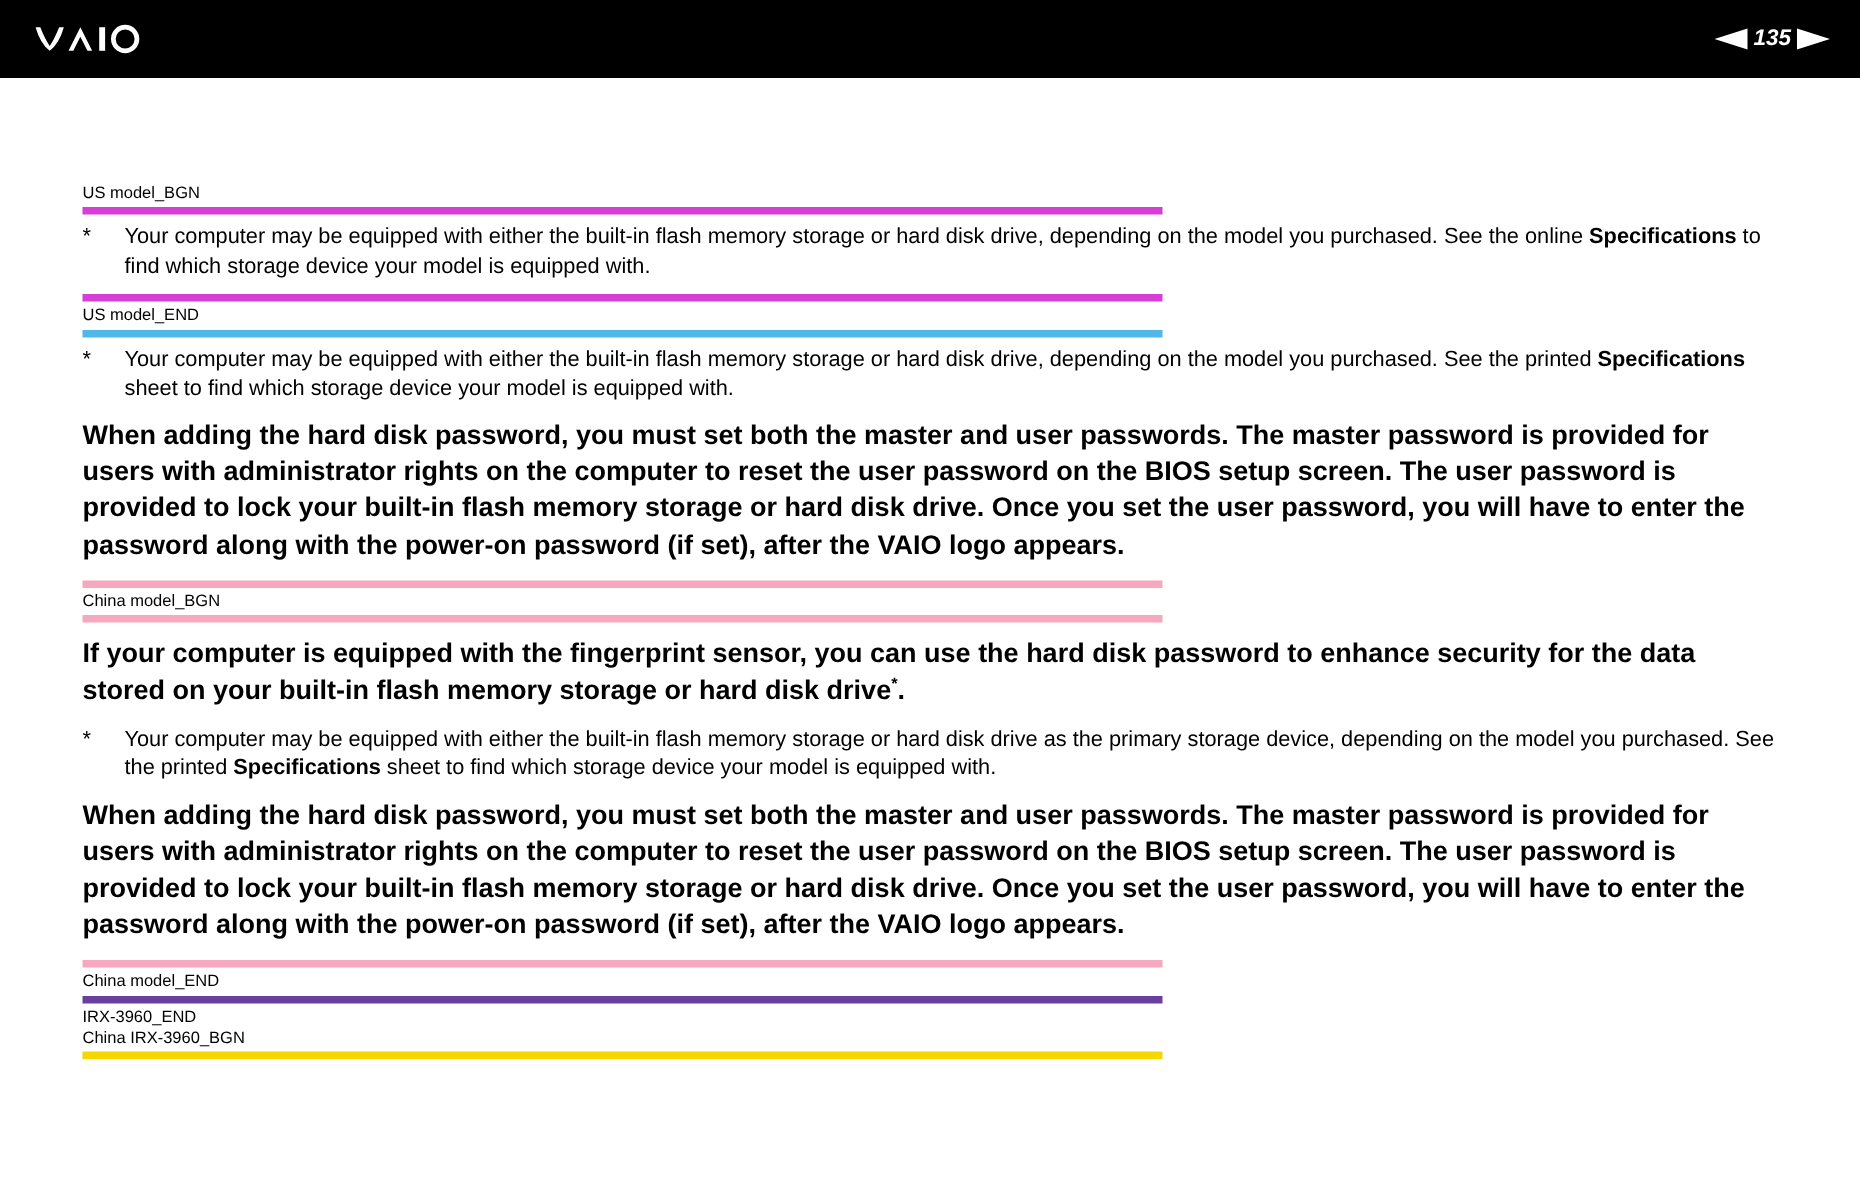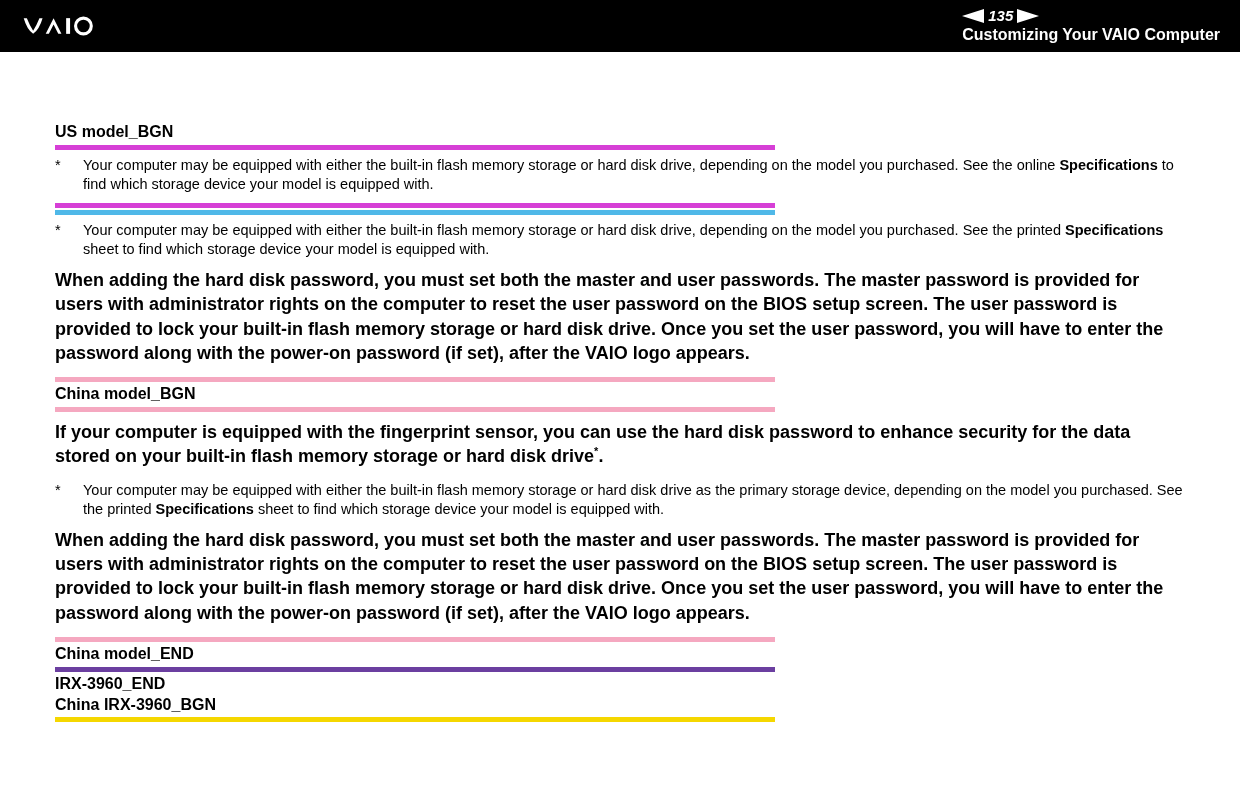--- a/index.html
+++ b/index.html
@@ -30,22 +30,22 @@
   .arrow-right {
     border-top: 7px solid transparent;
     border-bottom: 7px solid transparent;
     border-left: 22px solid #fff;
   }
   .page-num { font-style: italic; font-weight: bold; font-size: 15px; margin: 0 2px; }
   .header-title { font-weight: bold; font-size: 16px; }
   .header-info { text-align: right; line-height: 1.2; }
   .content { padding: 70px 55px 20px 55px; }
   .marker-label {
-    font-weight: bold;
-    font-size: 16px;
+    font-weight: normal;
+    font-size: 11px;
     font-family: Arial, Helvetica, sans-serif;
     line-height: 1.3;
   }
   .marker-bar {
     height: 5px;
     width: 720px;
     margin: 2px 0;
   }
   .magenta { background: #d63fd6; }
   .cyan { background: #4fb8e8; }
@@ -84,40 +84,40 @@
       <rect x="56" y="4" width="5" height="20"></rect>
       <circle cx="78" cy="14" r="10" fill="none" stroke="#fff" stroke-width="4"></circle>
     </svg>
   </div>
   <div class="header-info">
     <div class="nav-arrows">
       <div class="arrow-left"></div>
       <span class="page-num">135</span>
       <div class="arrow-right"></div>
     </div>
-    <div class="header-title">Customizing Your VAIO Computer</div>
   </div>
 </div>
 
 <div class="content">
 
   <div class="section">
     <div class="marker-label">US model_BGN</div>
     <div class="marker-bar magenta"></div>
   </div>
 
   <div class="note">
     <div class="ast">*</div>
     <div class="txt">
       <span>Your computer may be equipped with either the built-in flash memory storage or hard disk drive, depending on the model you purchased. See the online </span><b>Specifications</b><span> to find which storage device your model is equipped with.</span>
     </div>
   </div>
 
   <div class="section">
     <div class="marker-bar magenta"></div>
+    <div class="marker-label">US model_END</div>
     <div class="marker-bar cyan"></div>
   </div>
 
   <div class="note">
     <div class="ast">*</div>
     <div class="txt">
       <span>Your computer may be equipped with either the built-in flash memory storage or hard disk drive, depending on the model you purchased. See the printed </span><b>Specifications</b><span> sheet to find which storage device your model is equipped with.</span>
     </div>
   </div>
 

